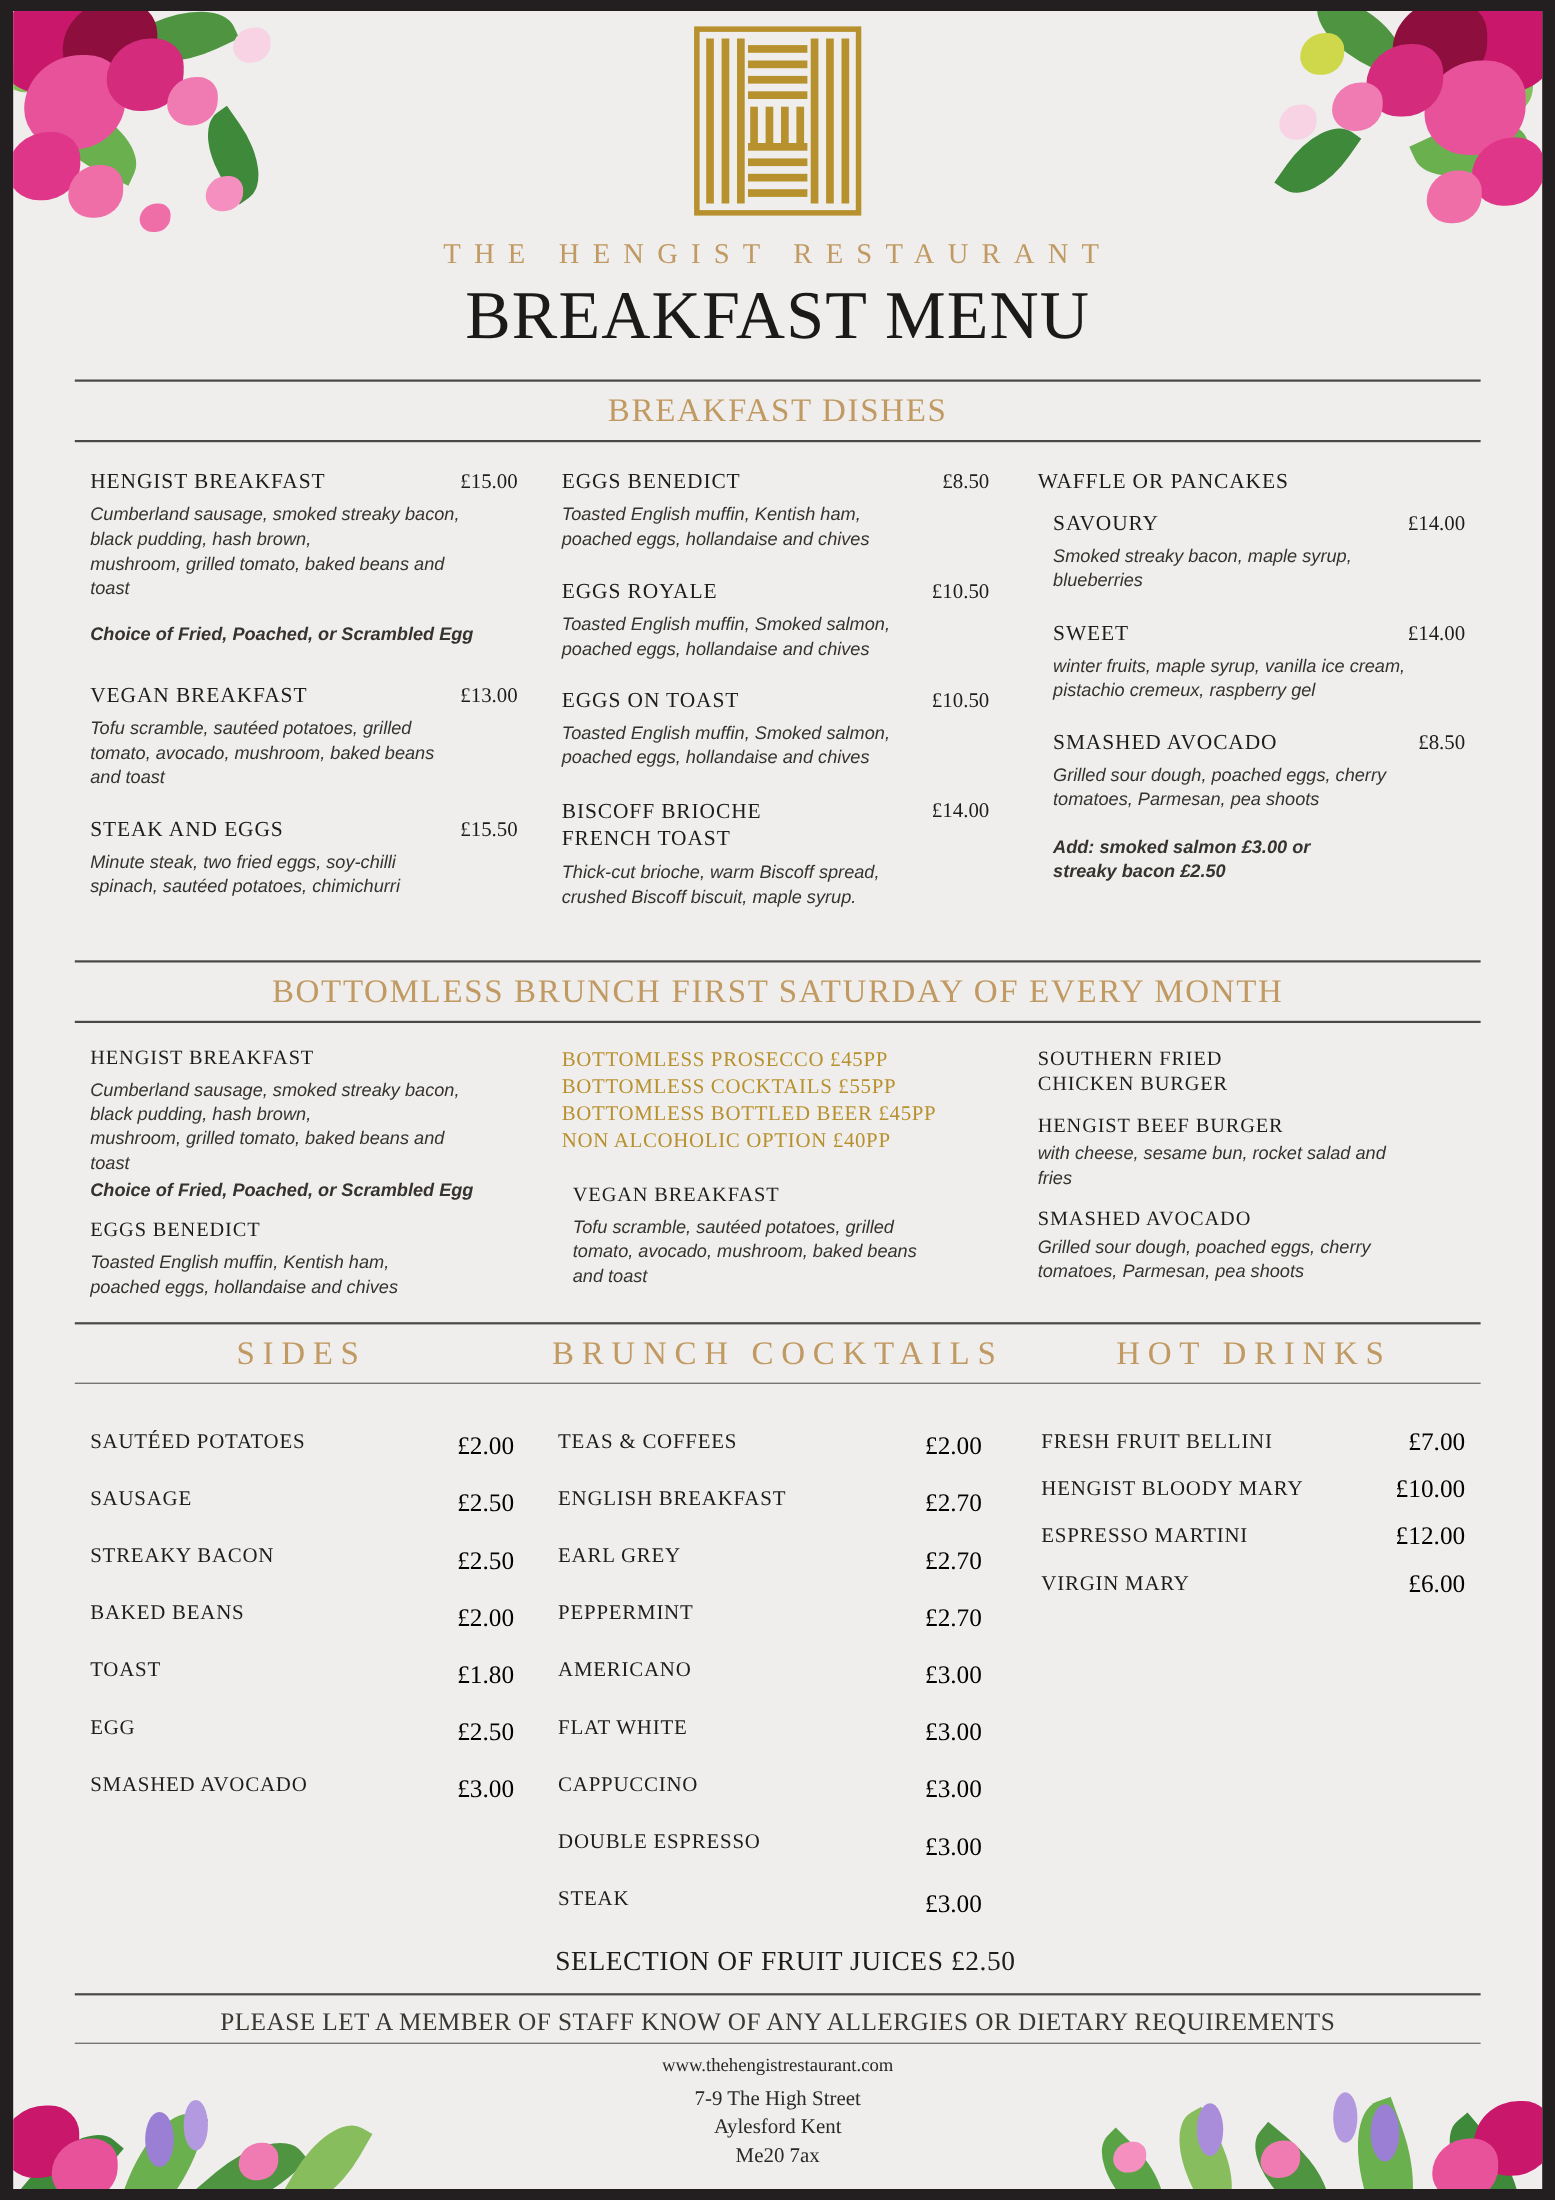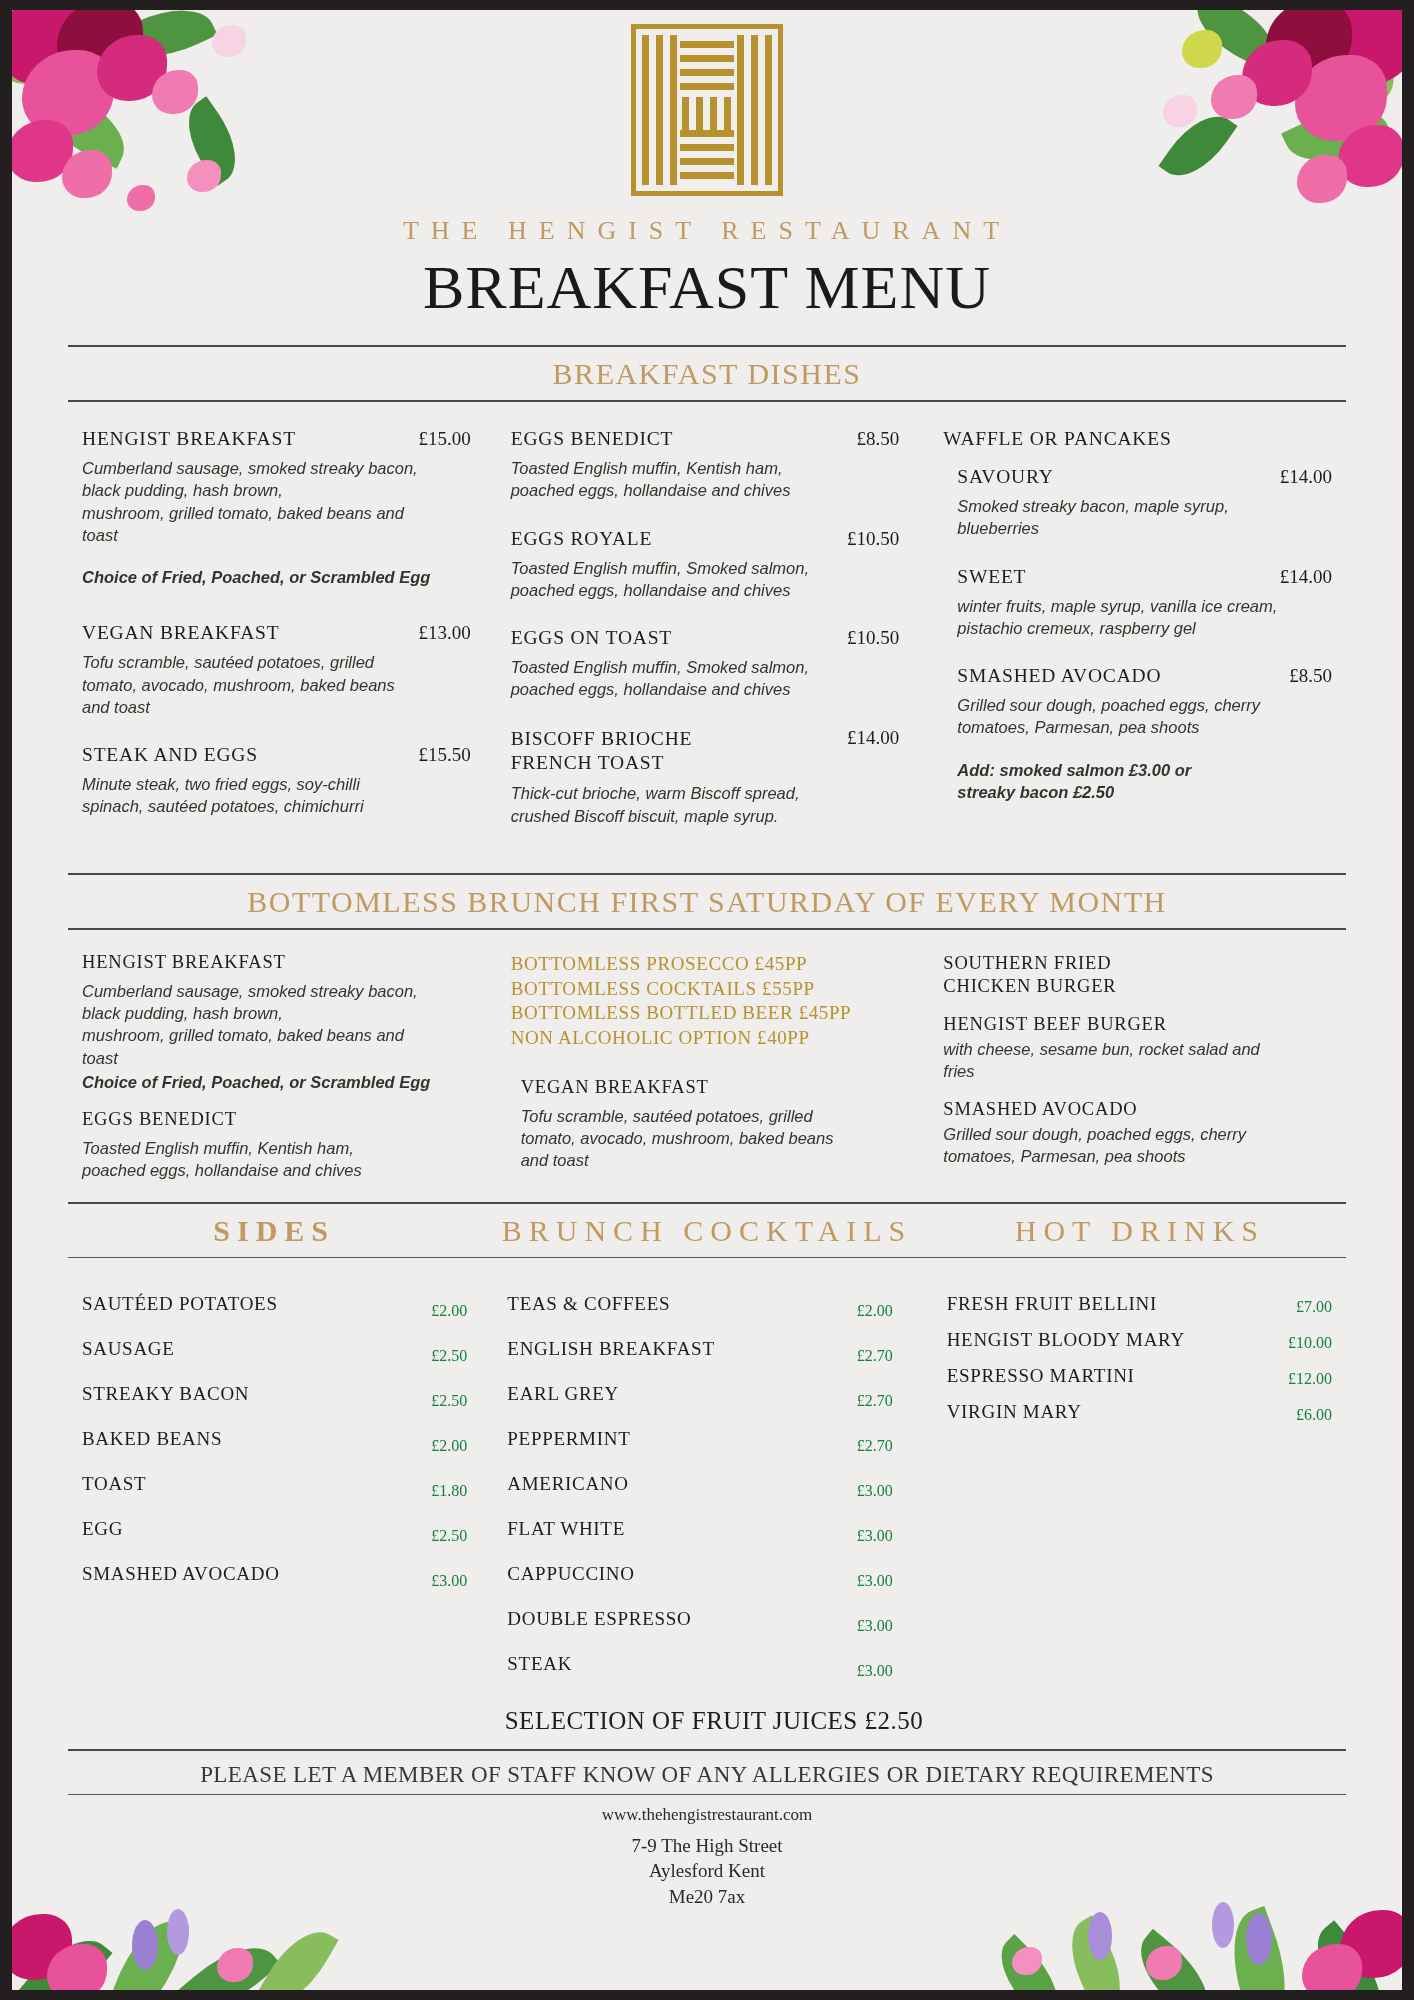--- a/index.html
+++ b/index.html
@@ -78,21 +78,21 @@
   .spacer-l{height:34px;}
   .goldline{
     font-size:19px;letter-spacing:.6px;color:#b8912f;
     font-family:"Liberation Serif", serif;line-height:1.3;
   }
 
   
   .plist{margin-top:26px;}
   .prow{display:flex;justify-content:space-between;align-items:baseline;margin-bottom:14px;}
   .pname{font-size:19px;letter-spacing:.7px;color:#1f1d1c;}
-  .pprice{font-size:16px;color:#15803d;position:relative;top:6px;margin-top:12px;}
+  .pprice{font-size:23px;color:#000000;position:relative;top:6px;margin-top:12px;}
   .prow.tight{margin-bottom:5px;}
   .prow.tight .pprice{top:2px;}
 
   
   .juices{
     text-align:center;font-size:25px;color:#1f1d1c;letter-spacing:.5px;
     margin-top:18px;
     padding-left:14px;
   }
   .allerg{
@@ -358,21 +358,21 @@
         <div class="iname sm">SMASHED AVOCADO</div>
         <div class="idesc" style="white-space:pre-line;margin-top:3px;">Grilled sour dough, poached eggs, cherry
 tomatoes, Parmesan, pea shoots</div>
       </div>
     </div>
   </div>
 
   <div class="band" style="margin-top:20px;">
     <div class="rule"></div>
     <div style="display:flex;">
-      <div class="band-title sp" style="flex:1;font-weight:bold;">SIDES</div>
+      <div class="band-title sp" style="flex:1;">SIDES</div>
       <div class="band-title sp" style="flex:1.1;">BRUNCH COCKTAILS</div>
       <div class="band-title sp" style="flex:1;">HOT DRINKS</div>
     </div>
     <div class="rule-thin"></div>
   </div>
 
   <div class="cols">
     <div class="col">
       <div class="plist">
         <div class="prow">

